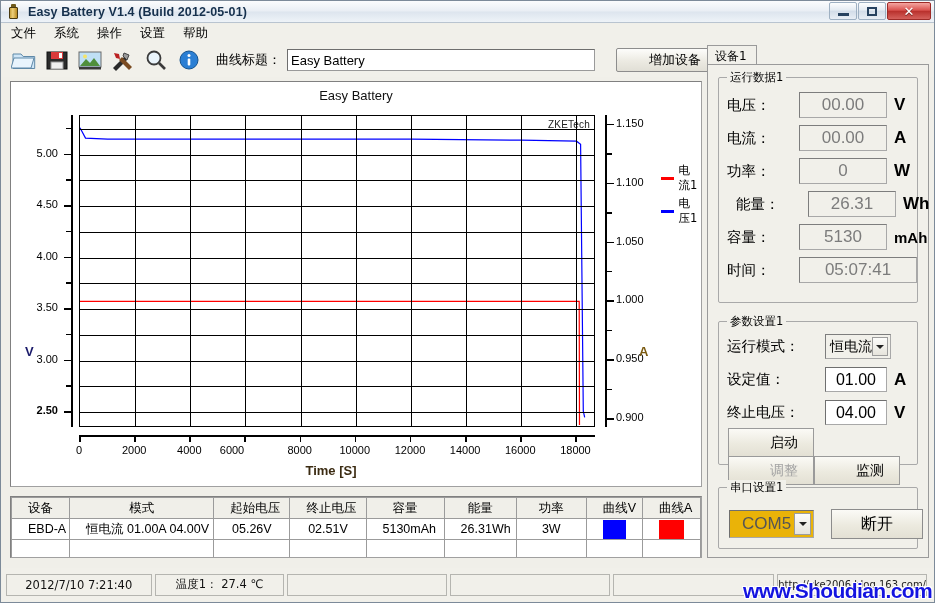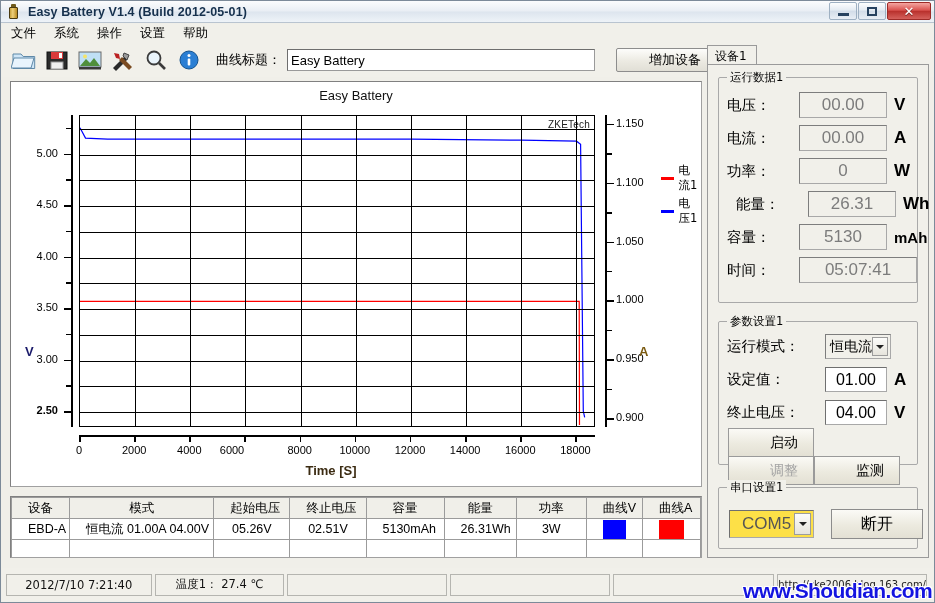--- a/index.html
+++ b/index.html
@@ -256,21 +256,21 @@
     width: 86px; height: 29px;
     background: linear-gradient(180deg,#fbfaf6,#eceadf 55%,#e3e0d4);
     border:1px solid #9a9a9a; font-size:14px; color:#000; cursor:pointer;
     font-family:"DejaVu Sans","Liberation Sans",sans-serif;
     padding-left:32px;
   }
   .ctrl-btn.disabled { color:#a3a3a3; }
 
   #com-select {
     position:absolute; left:10px; top:22px; width:85px; height:28px;
-    background:#fde047; border:1px solid #a8a8a8;
+    background:#eab308; border:1px solid #a8a8a8;
     border-top-color:#6f6f6f; border-left-color:#6f6f6f;
     font-size:17px; color:#555; display:flex; align-items:center; padding-left:12px;
     font-family:"Liberation Sans",sans-serif;
   }
   #com-select .arrow-btn {
     position:absolute; right:2px; top:2px; width:17px; height:22px;
     background: linear-gradient(180deg,#fcfcfa,#e6e4dc);
     border:1px solid #9c9c9c; display:flex; align-items:center; justify-content:center;
   }
   #disconnect-button {

